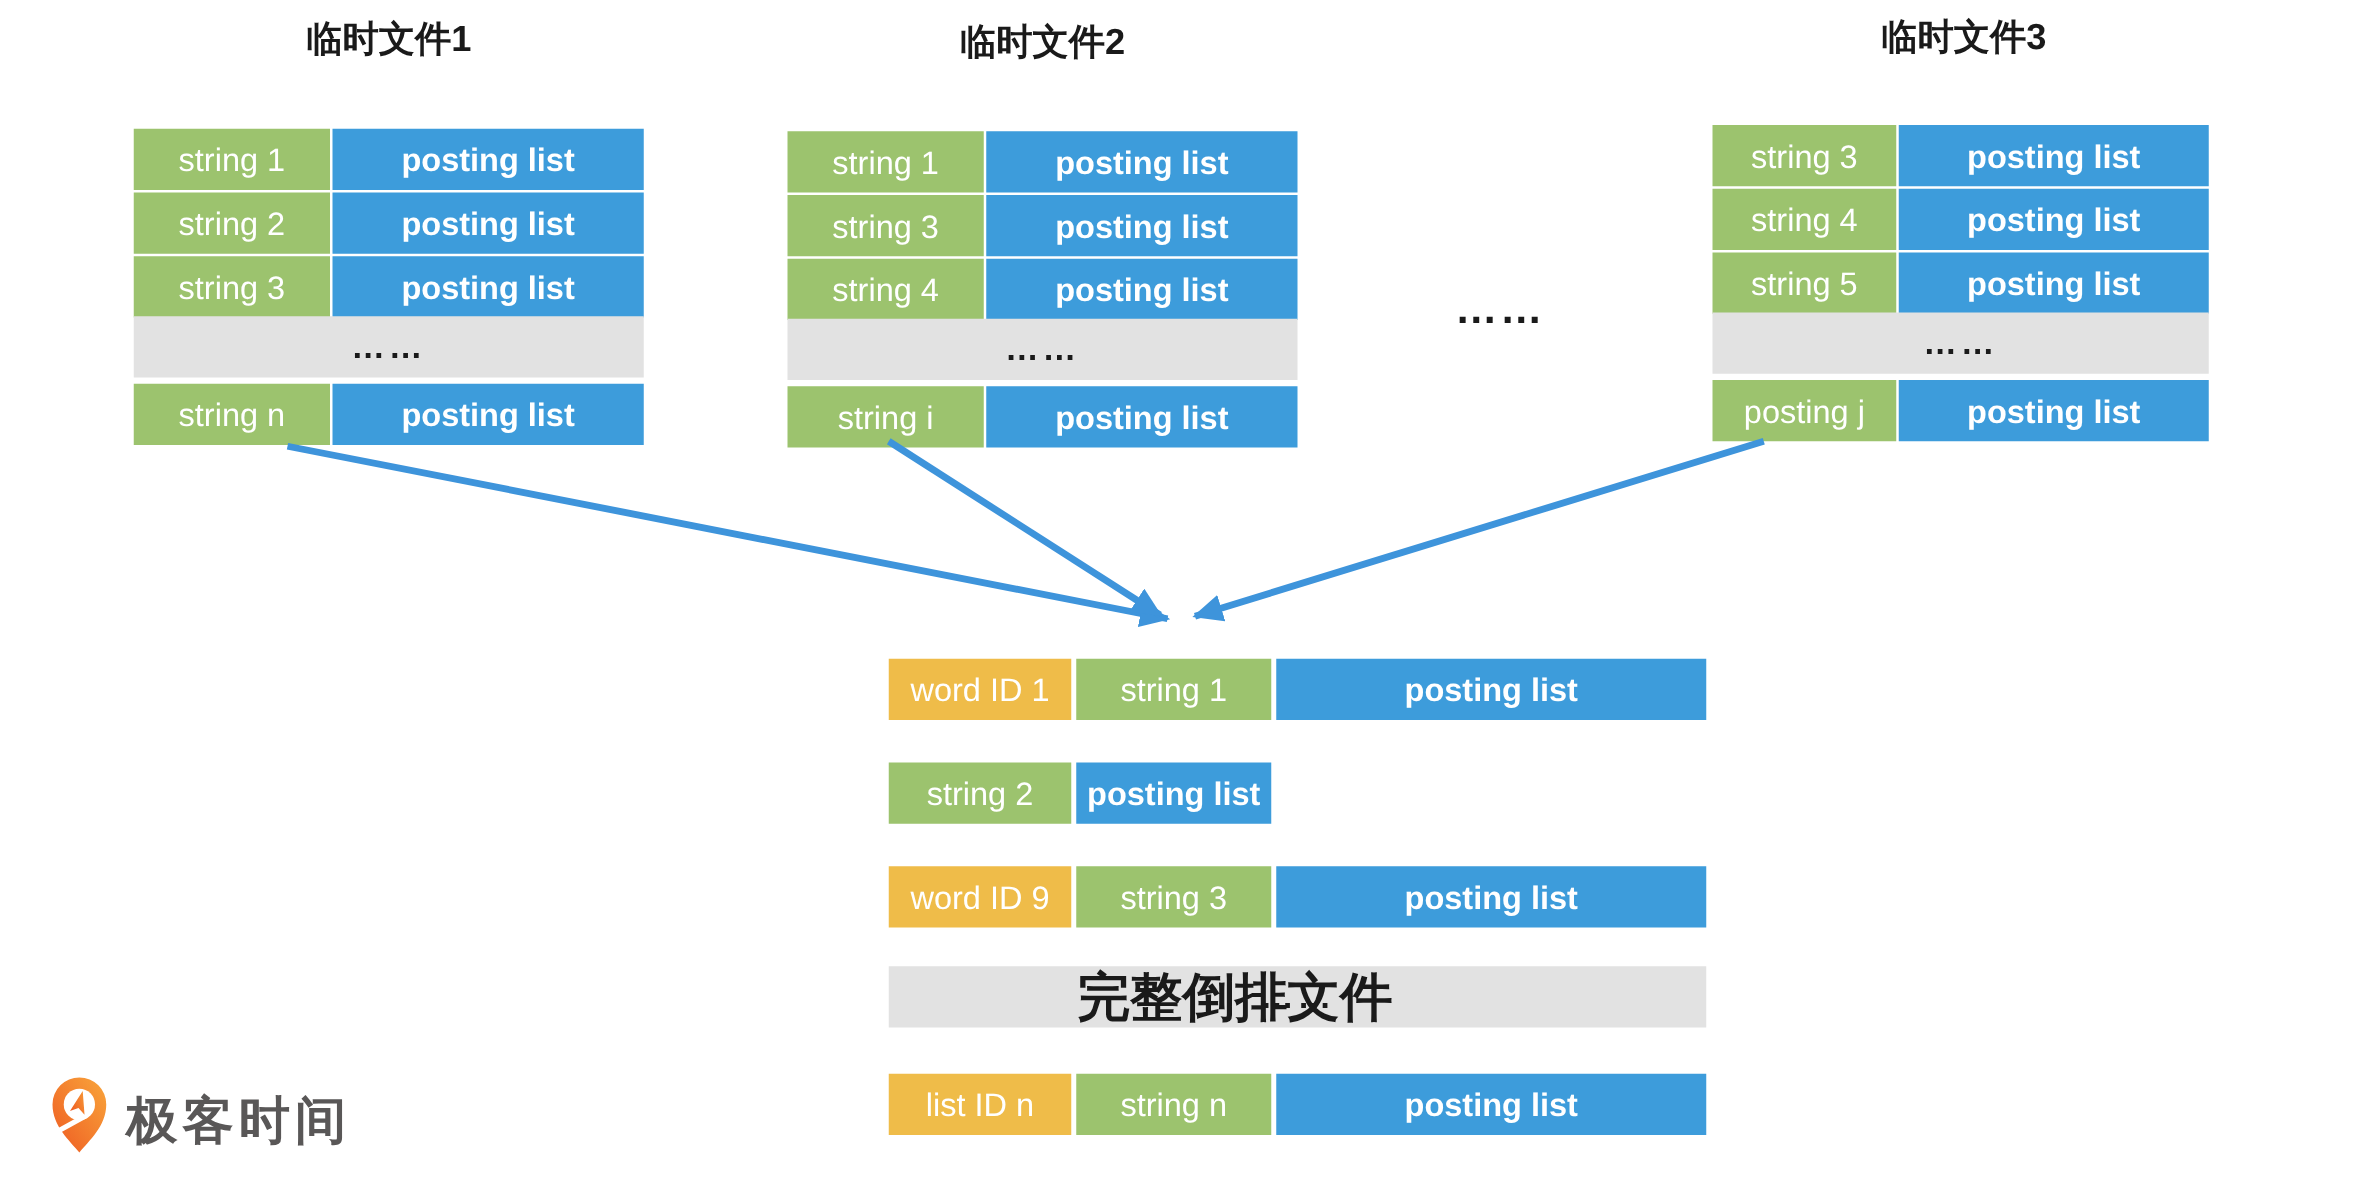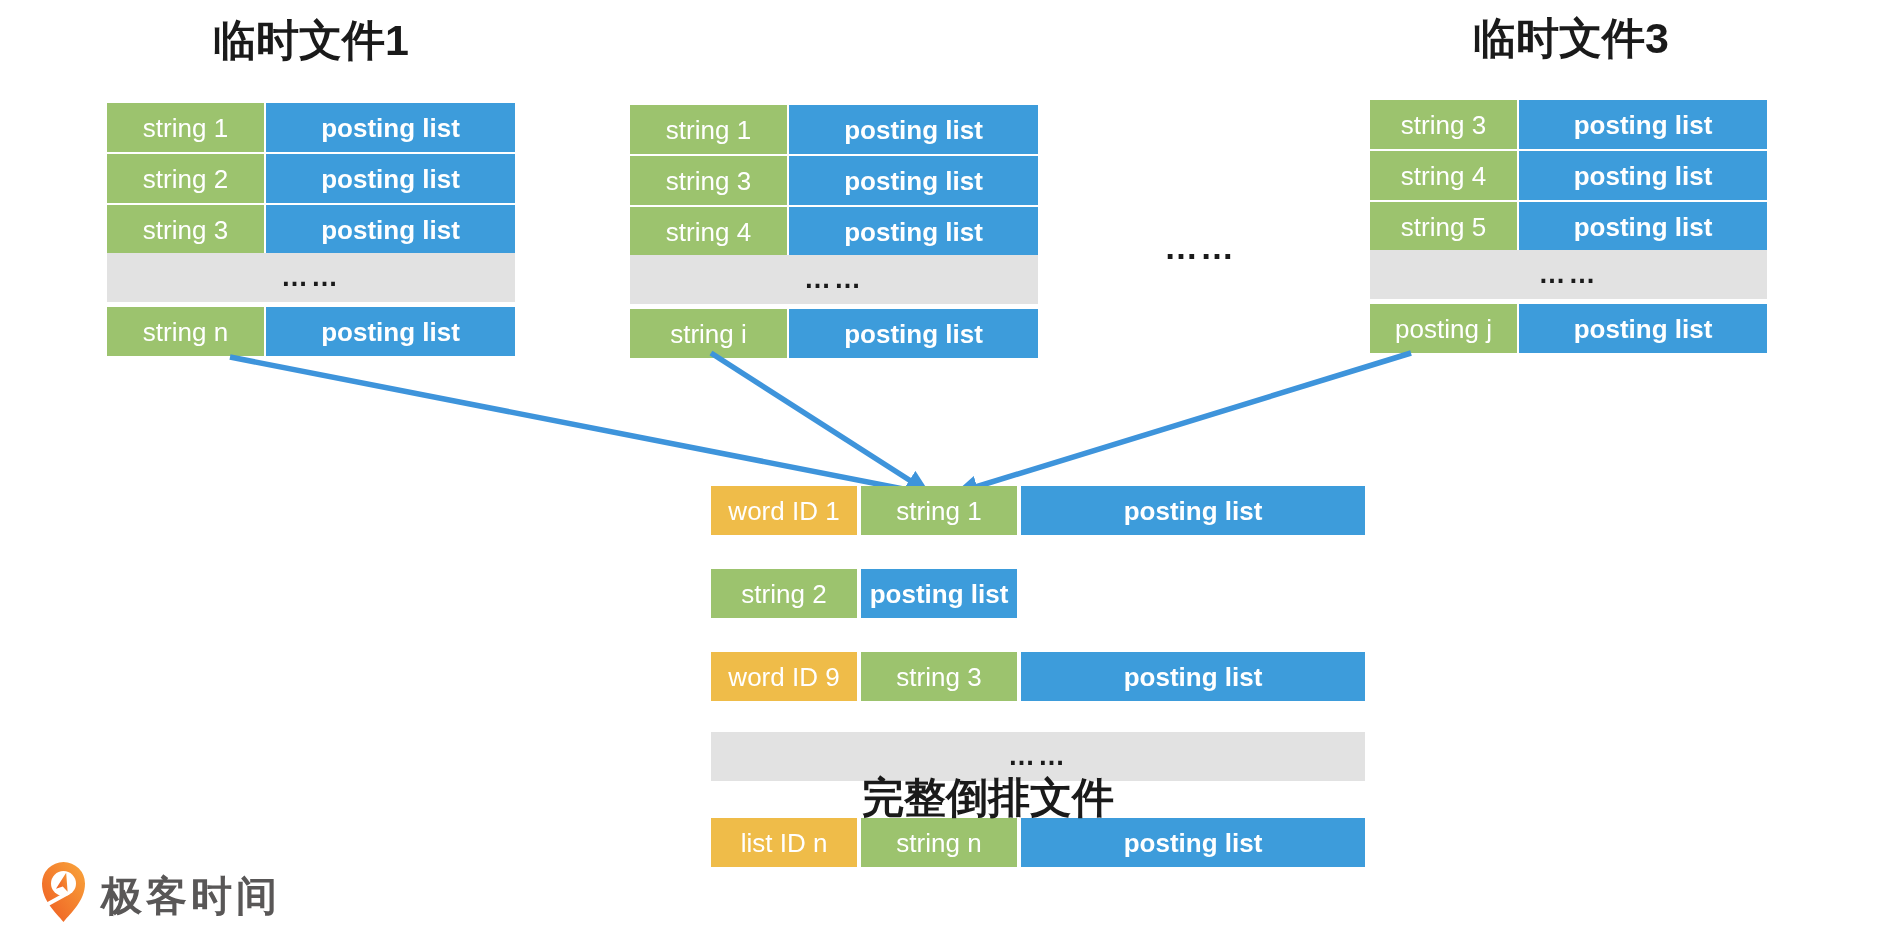--- a/index.html
+++ b/index.html
@@ -4,21 +4,21 @@
 <style>
   html,body{margin:0;padding:0;background:#fff;}
   body{
     width:1885px;height:944px;position:relative;overflow:hidden;
     font-family:"Liberation Sans","DejaVu Sans",sans-serif;
   }
   .canvas{position:absolute;inset:0;}
 
   .tbl-title{
     position:absolute;text-align:center;
-    font-size:43px;font-weight:600;color:var(--title_text);
+    font-size:29px;font-weight:600;color:var(--title_text);
     white-space:nowrap;
   }
   .tbl{
     position:absolute;display:flex;flex-direction:column;gap:2px;
   }
   .row{
     display:grid;gap:2px;grid-template-columns:var(--cols);height:49px;
   }
   .row.gray{grid-template-columns:1fr;}
   .cell{
@@ -56,20 +56,21 @@
     font-size:41px;font-weight:700;color:var(--logo_text);
     letter-spacing:4px;white-space:nowrap;
   }
 </style>
 </head>
 <body>
 
 <div class="canvas">
 
   <div class="tbl-title" style="left:107px;top:12px;width:408px;">临时文件1</div>
+  <div class="tbl-title" style="left:630px;top:14px;width:408px;">临时文件2</div>
   <div class="tbl-title" style="left:1372px;top:10px;width:398px;">临时文件3</div>
 
   <div class="tbl" style="left:107px;top:103px;--cols:157px 249px;">
     <div class="row">
       <div class="cell key">string 1</div>
       <div class="cell val">posting list</div>
     </div>
     <div class="row">
       <div class="cell key">string 2</div>
       <div class="cell val">posting list</div>
@@ -137,21 +138,21 @@
     <defs>
       <marker id="ah" markerWidth="4.6" markerHeight="4" refX="4" refY="2" orient="auto" markerUnits="strokeWidth">
         <path d="M0,0 L4.4,2 L0,4 Z" fill="#3E94DB"></path>
       </marker>
     </defs>
     <line x1="230" y1="357" x2="934" y2="495" stroke="#3E94DB" stroke-width="5.5" marker-end="url(#ah)"></line>
     <line x1="711" y1="353" x2="928" y2="492" stroke="#3E94DB" stroke-width="5.5" marker-end="url(#ah)"></line>
     <line x1="1411" y1="353" x2="956" y2="493" stroke="#3E94DB" stroke-width="5.5" marker-end="url(#ah)"></line>
   </svg>
 
-  <div class="tbl merged-tbl" style="left:711px;top:486px;gap:34px;--cols:146px 156px 344px;">
+  <div class="tbl merged-tbl" style="left:711px;top:527px;gap:34px;--cols:146px 156px 344px;">
     <div class="row">
       <div class="cell id">word ID 1</div>
       <div class="cell key">string 1</div>
       <div class="cell val">posting list</div>
     </div>
     <div class="row">
       <div class="cell key">string 2</div>
       <div class="cell val">posting list</div>
     </div>
     <div class="row">

